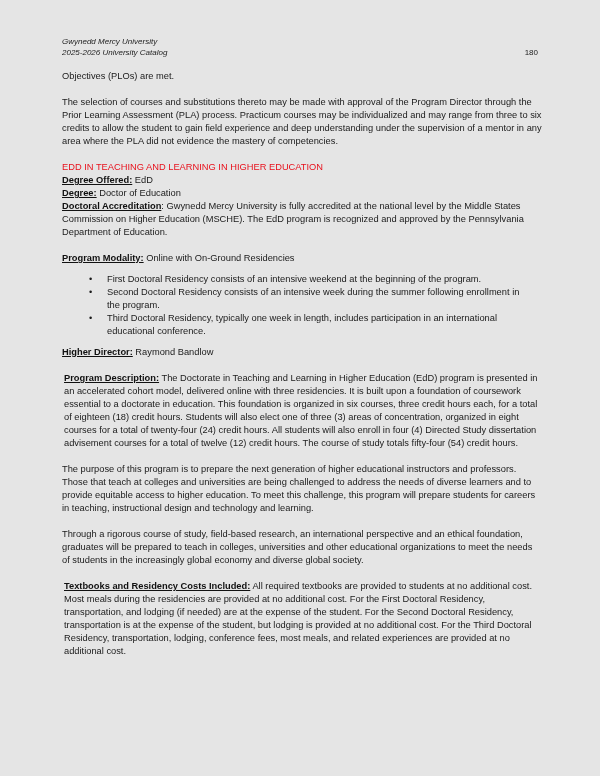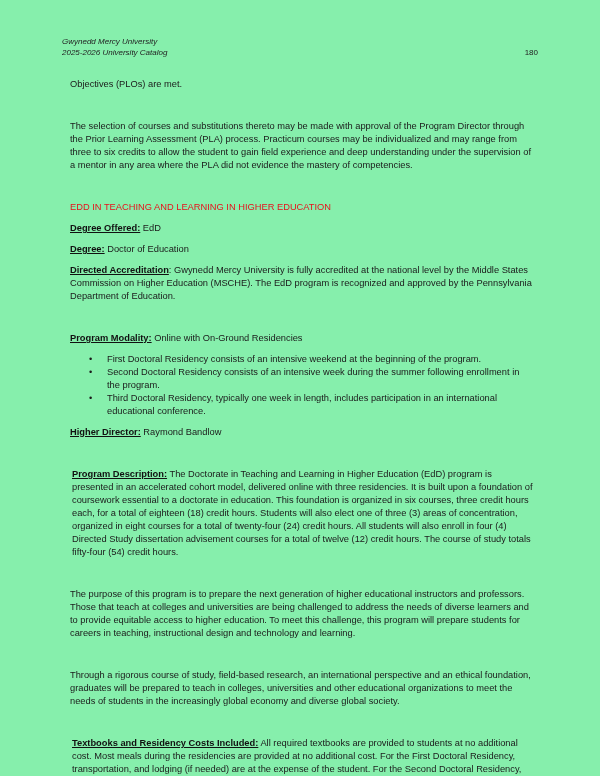--- a/index.html
+++ b/index.html
@@ -1,22 +1,22 @@
 <!DOCTYPE html>
 <html><head>
 <meta charset="utf-8">
 <style>
   html, body { margin: 0; padding: 0; background: #ffffff; }
   body { width: 600px; height: 776px; position: relative; overflow: hidden;
          font-family: "Liberation Sans", sans-serif; color: #1a1a1a; }
-  .page { position: absolute; left: 0; top: 0; width: 600px; height: 776px; background: #86efac; }
+  .page { position: absolute; left: 0; top: 0; width: 600px; height: 776px; background: #e5e5e5; }
   .header { position: absolute; left: 62px; top: 36px; font-size: 8px; font-style: italic; line-height: 11px; color: #222; }
   .page-num { position: absolute; right: 62px; top: 47px; font-size: 8px; line-height: 11px; color: #222; }
   .body { position: absolute; left: 62px; top: 70px; width: 480px; font-size: 9.3px; line-height: 13px; }
-  p { margin: 8px; }
+  p { margin: 0; }
   .gap { height: 13px; }
   .red { color: #e8111c; }
   b { font-weight: bold; color: #111; text-decoration: underline; }
   ul { margin: 8px; padding: 0 0 0 37px; list-style: none; }
   ul li { position: relative; }
   ul li::before { content: "•"; position: absolute; left: -18px; top: 0; }
   .indent { padding-left: 2px; }
 </style>
 </head>
 <body>
@@ -30,21 +30,21 @@
 
   <div class="body">
     <p>Objectives (PLOs) are met.</p>
     <div class="gap"></div>
     <p>The selection of courses and substitutions thereto may be made with approval of the Program Director through the Prior Learning Assessment (PLA) process. Practicum courses may be individualized and may range from three to six credits to allow the student to gain field experience and deep understanding under the supervision of a mentor in any area where the PLA did not evidence the mastery of competencies.</p>
     <div class="gap"></div>
 
     <p class="red">EDD IN TEACHING AND LEARNING IN HIGHER EDUCATION</p>
     <p><b>Degree Offered:</b><span> EdD</span></p>
     <p><b>Degree:</b><span> Doctor of Education</span></p>
-    <p><b>Directed Accreditation</b><span>: Gwynedd Mercy University is fully accredited at the national level by the Middle States Commission on Higher Education (MSCHE). The EdD program is recognized and approved by the Pennsylvania Department of Education.</span></p>
+    <p><b>Doctoral Accreditation</b><span>: Gwynedd Mercy University is fully accredited at the national level by the Middle States Commission on Higher Education (MSCHE). The EdD program is recognized and approved by the Pennsylvania Department of Education.</span></p>
     <div class="gap"></div>
 
     <p><b>Program Modality:</b><span> Online with On-Ground Residencies</span></p>
     <ul>
       <li>First Doctoral Residency consists of an intensive weekend at the beginning of the program.</li>
       <li>Second Doctoral Residency consists of an intensive week during the summer following enrollment in the program.</li>
       <li>Third Doctoral Residency, typically one week in length, includes participation in an international educational conference.</li>
     </ul>
     <p><b>Higher Director:</b><span> Raymond Bandlow</span></p>
     <div class="gap"></div>

